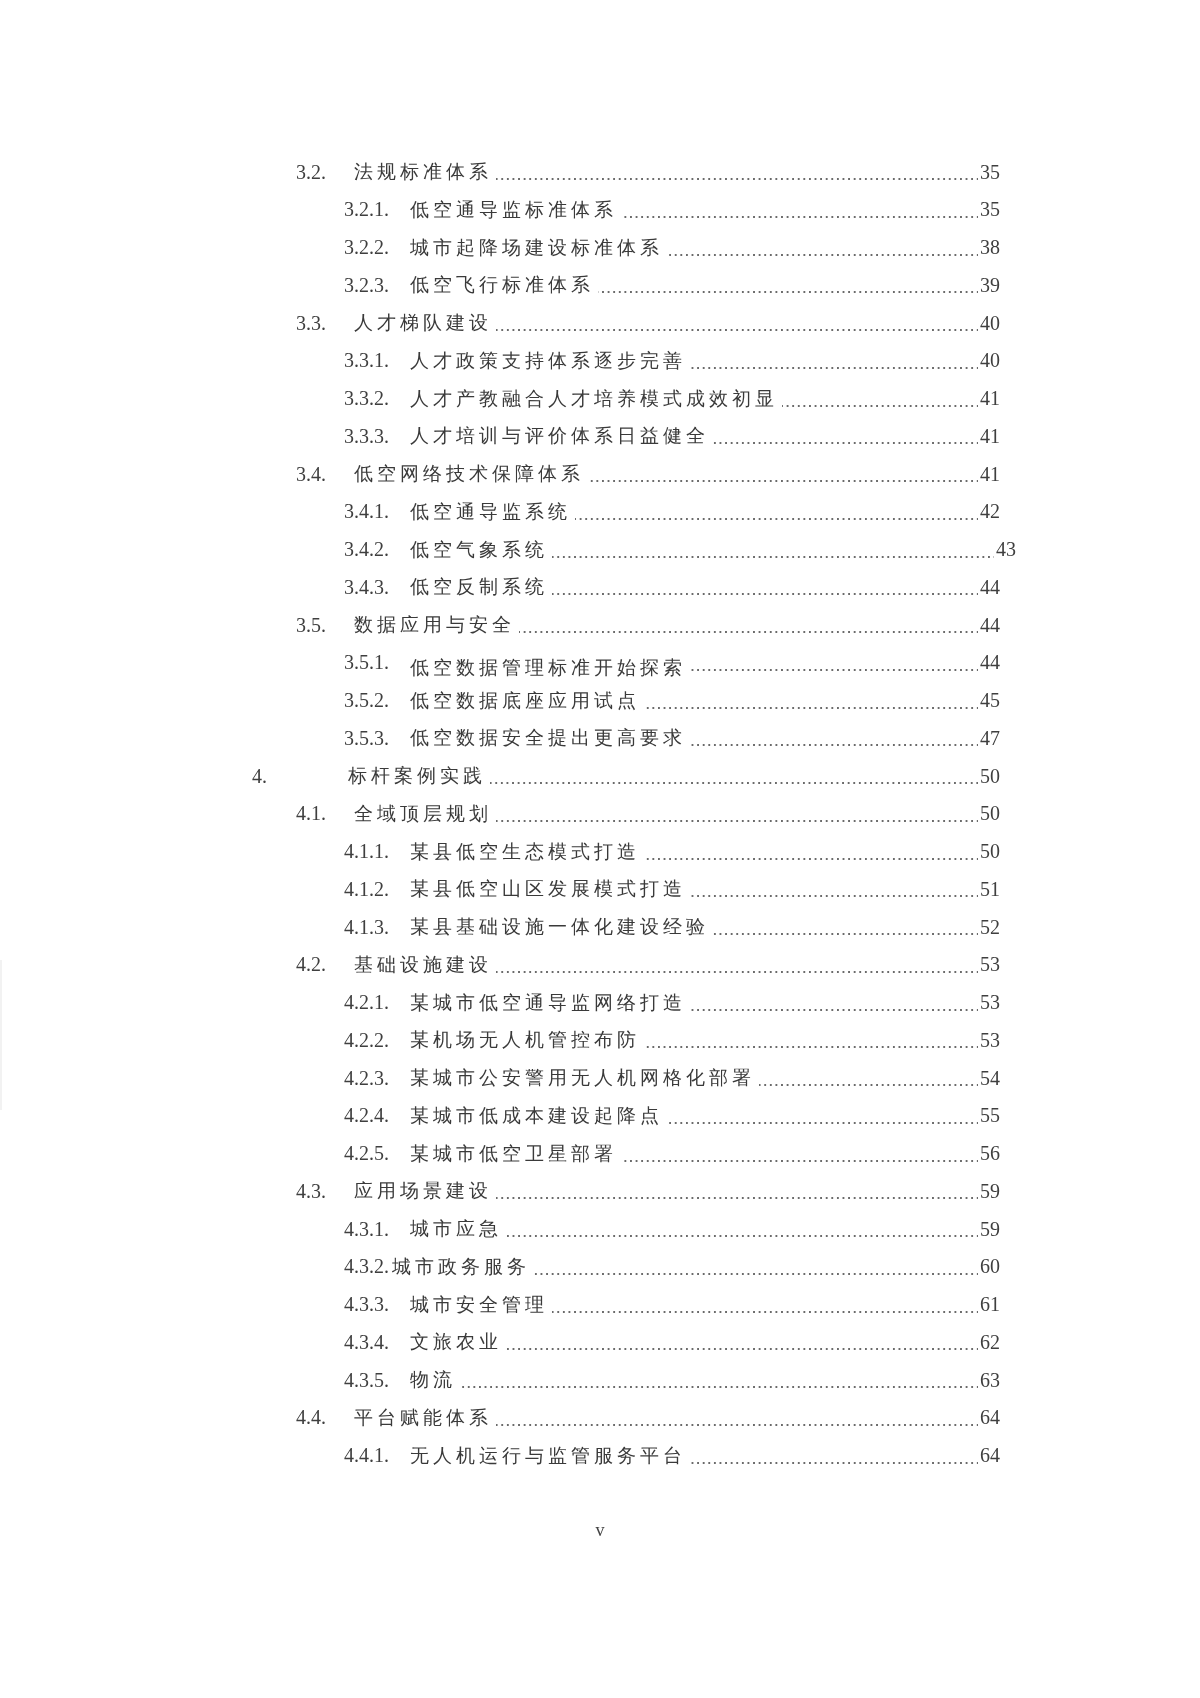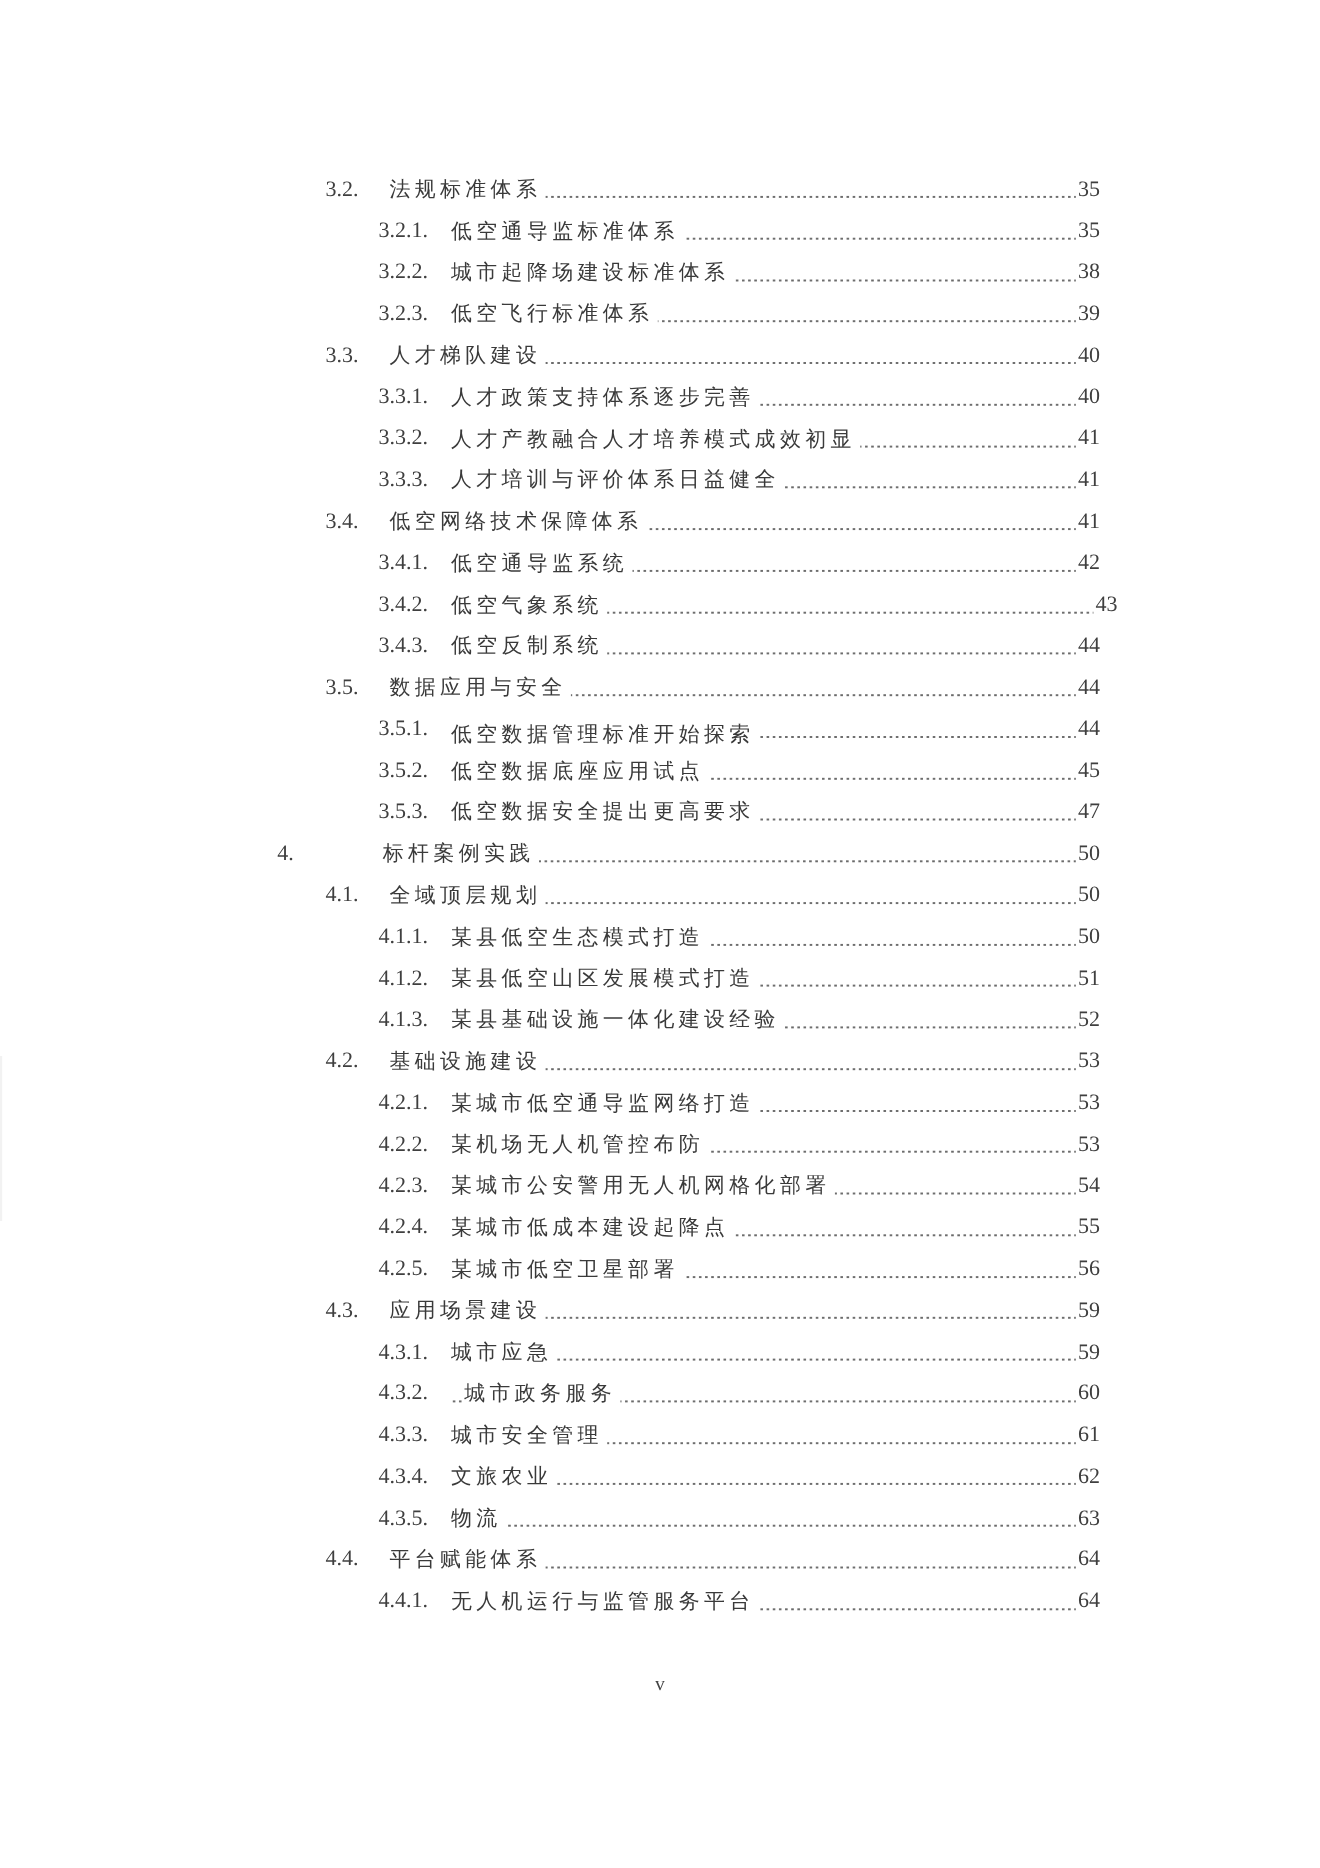--- a/index.html
+++ b/index.html
@@ -195,21 +195,21 @@
     </div>
     <div class="row" style="top: 1212px;">
       <span class="leader" style="left: 410px;"></span>
       <span class="num" style="left: 344px;">4.3.1.</span>
       <span class="title" style="left: 410px;">城市应急</span>
       <span class="page">59</span>
     </div>
     <div class="row" style="top: 1249.75px;">
       <span class="leader" style="left: 410px;"></span>
       <span class="num" style="left: 344px;">4.3.2.</span>
-      <span class="title" style="left: 422px; text-align: right;">城市政务服务</span>
+      <span class="title" style="left: 392px; text-align: right;">城市政务服务</span>
       <span class="page">60</span>
     </div>
     <div class="row" style="top: 1287.5px;">
       <span class="leader" style="left: 410px;"></span>
       <span class="num" style="left: 344px;">4.3.3.</span>
       <span class="title" style="left: 410px;">城市安全管理</span>
       <span class="page">61</span>
     </div>
     <div class="row" style="top: 1325.25px;">
       <span class="leader" style="left: 410px;"></span>

